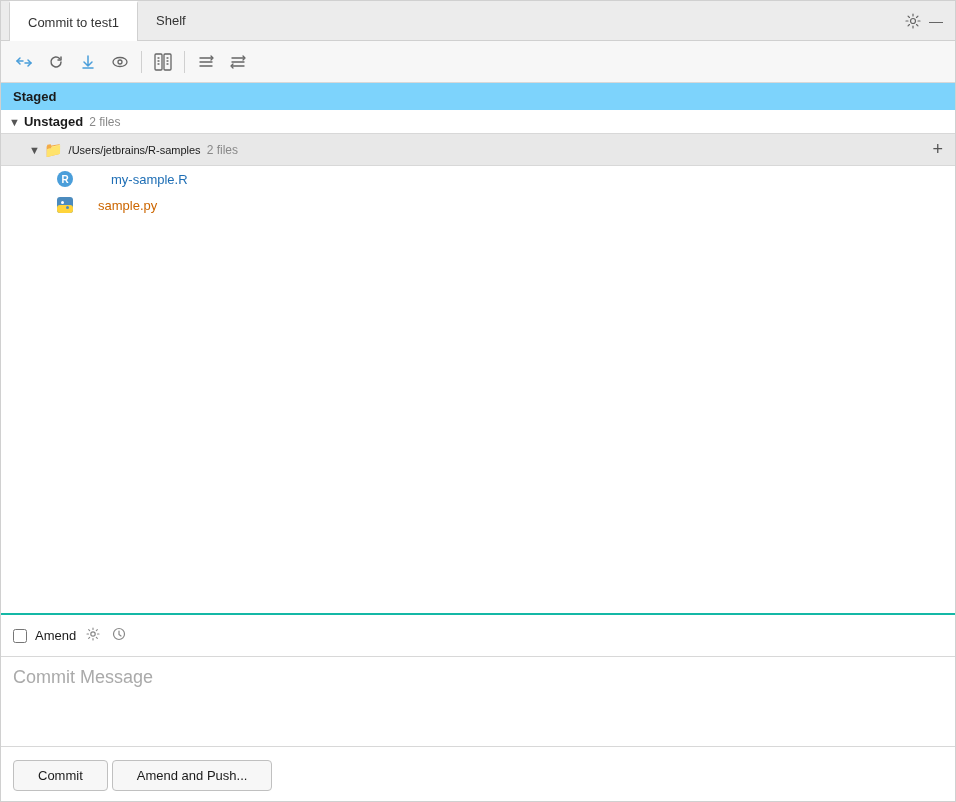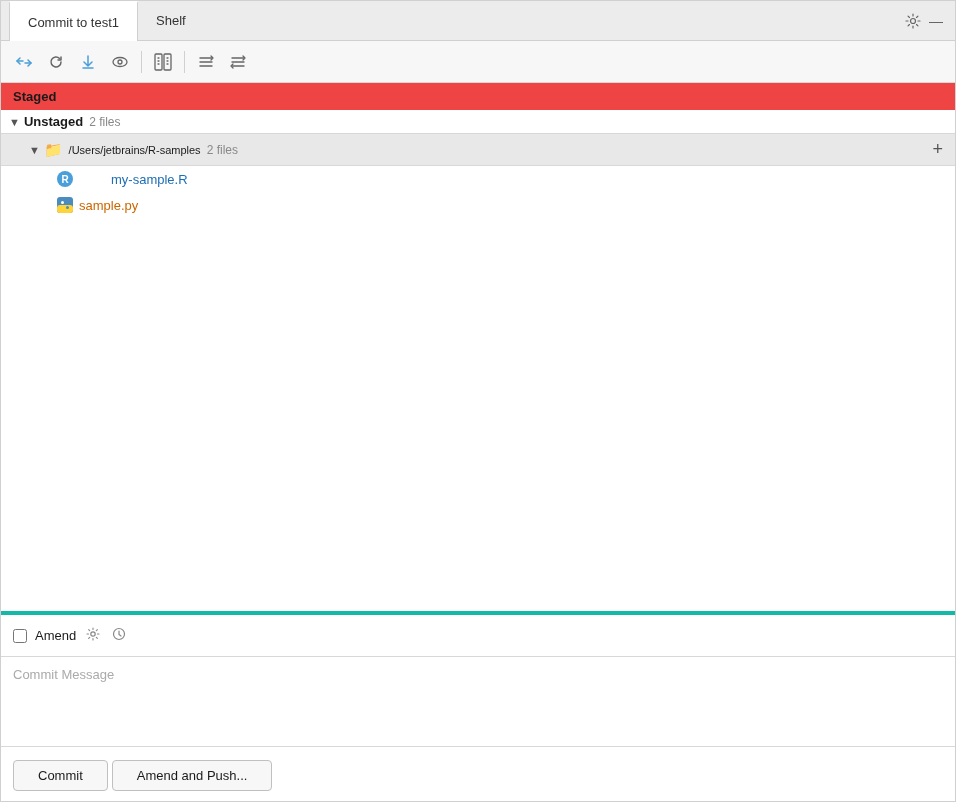--- a/index.html
+++ b/index.html
@@ -99,21 +99,21 @@
       overflow-y: auto;
       background: #ffffff;
     }
 
     
     .section-header {
       padding: 6px 12px;
       font-weight: bold;
       font-size: 13px;
       color: #1a1a1a;
-      background: #ef4444;
+      background: #7dd3fc;
     }
     .section-row {
       display: flex;
       align-items: center;
       padding: 4px 8px;
       font-weight: bold;
       font-size: 13px;
       color: #1a1a1a;
     }
     .section-row .chevron {
@@ -169,41 +169,41 @@
     .file-row {
       display: flex;
       align-items: center;
       padding: 5px 8px 5px 56px;
       background: #ffffff;
     }
     .file-name {
       font-size: 13px;
     }
     .file-name.r-file { color: #1e6eb5; margin-left: 32px; }
-    .file-name.py-file { color: #cc6600; }
+    .file-name.py-file { color: #cc6600; margin-left: 19px; }
 
     
     .r-icon {
       width: 16px;
       height: 16px;
       border-radius: 50%;
       background: #4a9eda;
       display: flex;
       align-items: center;
       justify-content: center;
       color: white;
       font-size: 10px;
       font-weight: bold;
       margin-right: 6px;
       flex-shrink: 0;
     }
 
     
     .bottom-section {
-      border-top: 4px solid #14b8a6;
+      border-top: 2px solid #14b8a6;
       background: #ffffff;
       flex-shrink: 0;
     }
     .amend-row {
       display: flex;
       align-items: center;
       padding: 10px 12px;
       gap: 8px;
       border-bottom: 1px solid #d8d8d8;
     }
@@ -224,21 +224,21 @@
       font-size: 14px;
       padding: 2px;
     }
 
     .commit-message-area {
       width: 100%;
       min-height: 90px;
       border: none;
       border-bottom: 1px solid #d8d8d8;
       padding: 10px 12px;
-      font-size: 13px;
+      font-size: 18px;
       color: #aaa;
       resize: none;
       font-family: inherit;
       outline: none;
       background: #ffffff;
     }
     .commit-message-area::placeholder { color: #aaa; }
 
     .commit-buttons-row {
       display: flex;

